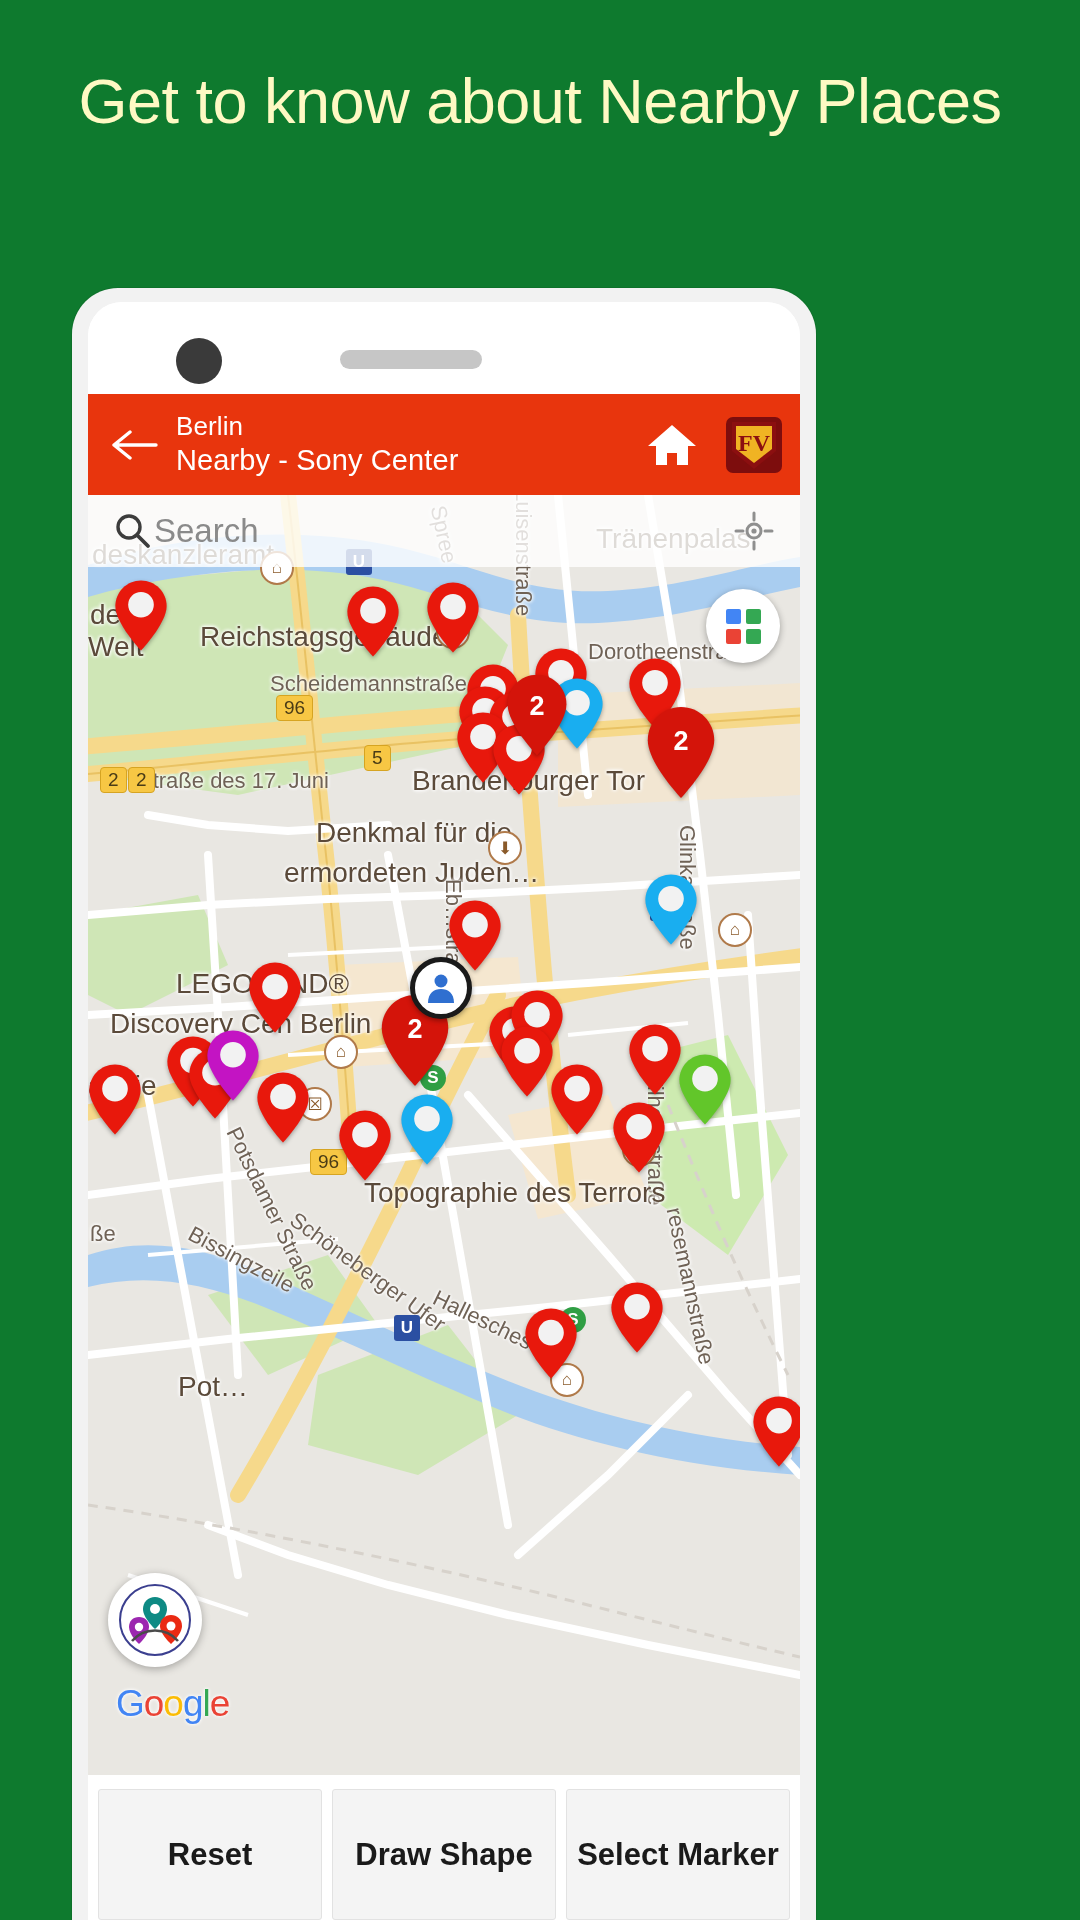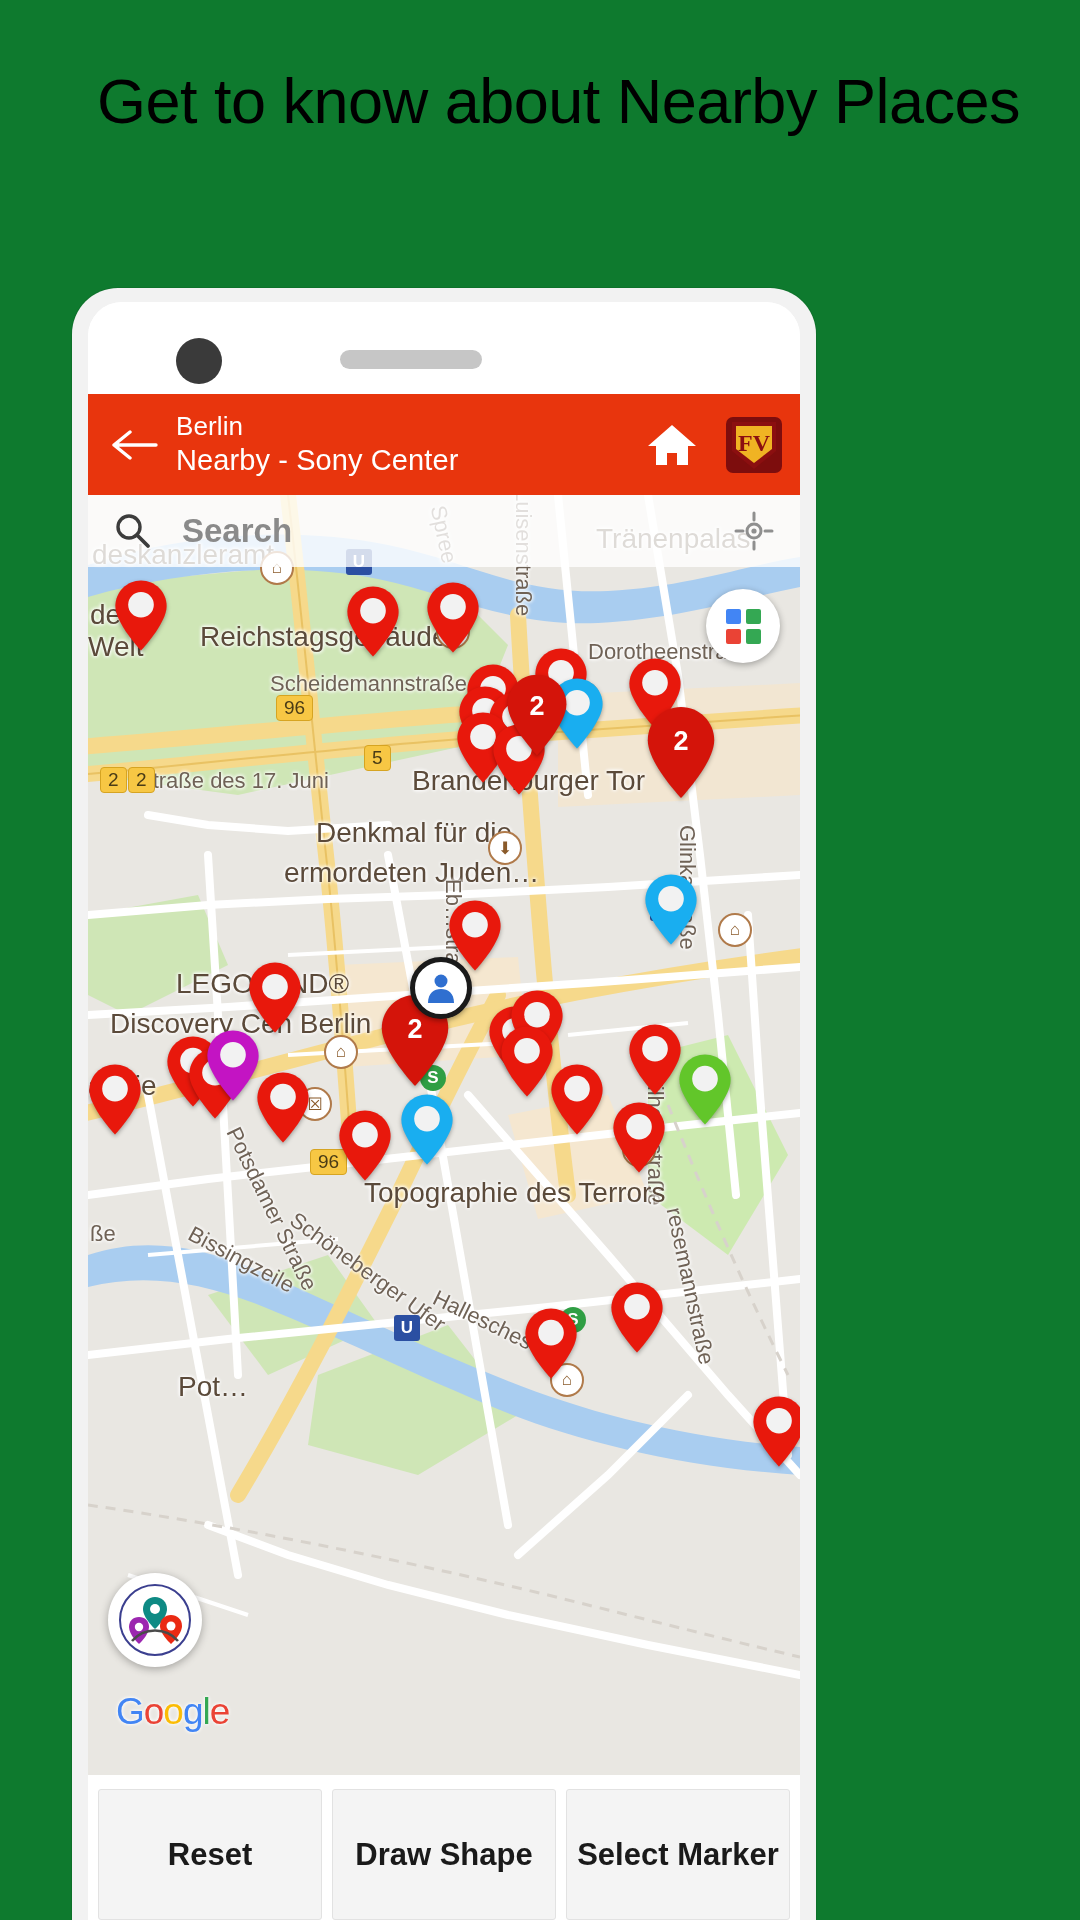--- a/index.html
+++ b/index.html
@@ -11,22 +11,22 @@
   #root {
     position: relative;
     width: 1080px; height: 1920px;
     background: #0e7a2e;
   }
 
   
   .promo-title {
     position: absolute;
     top: 68px; left: 60px; right: 60px;
-    text-align: right;
-    color: #000000;
+    text-align: center;
+    color: #fef9c3;
     font-size: 63px;
     line-height: 1.06;
     font-weight: 400;
     letter-spacing: -0.5px;
   }
 
   
   .phone {
     position: absolute;
     left: 72px; top: 288px;
@@ -250,24 +250,23 @@
     display: flex;
     align-items: center;
     padding: 0 22px;
     z-index: 40;
   }
   .search-icon-wrap {
     width: 44px; height: 44px;
     display: flex; align-items: center; justify-content: center;
   }
   .search-placeholder {
-    margin-left: 28px;
     color: #8a8a8a;
     font-size: 33px;
-    font-weight: 700;
+    font-weight: 400;
   }
   .gps-dot-btn {
     margin-left: auto;
     width: 48px; height: 48px;
     display: flex; align-items: center; justify-content: center;
   }
 
   
   .grid-fab {
     position: absolute;
@@ -293,21 +292,21 @@
     left: 20px; bottom: 108px;
     width: 94px; height: 94px;
     border-radius: 50%;
     background: #ffffff;
     box-shadow: 0 2px 8px rgba(0,0,0,0.3);
     display: flex; align-items: center; justify-content: center;
     z-index: 45;
   }
   .google-wm {
     position: absolute;
-    left: 28px; bottom: 42px;
+    left: 28px; bottom: 50px;
     z-index: 44;
     font-size: 37px;
     font-weight: 400;
     letter-spacing: -1px;
     text-shadow: 0 0 4px rgba(255,255,255,0.95), 0 0 3px rgba(255,255,255,0.95);
   }
   .g-b { color: #4285F4; } .g-r { color: #EA4335; }
   .g-y { color: #FBBC05; } .g-g { color: #34A853; }
 
   

